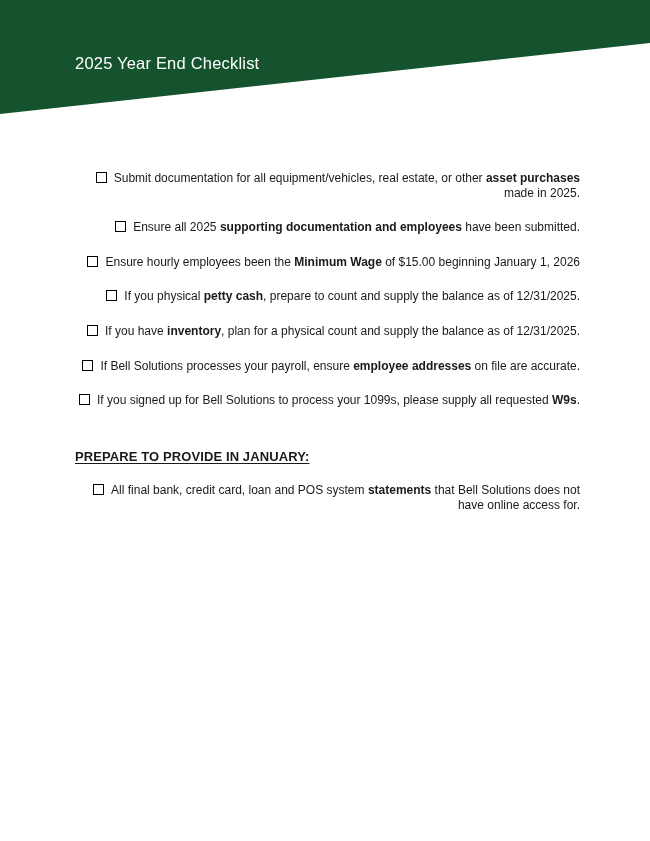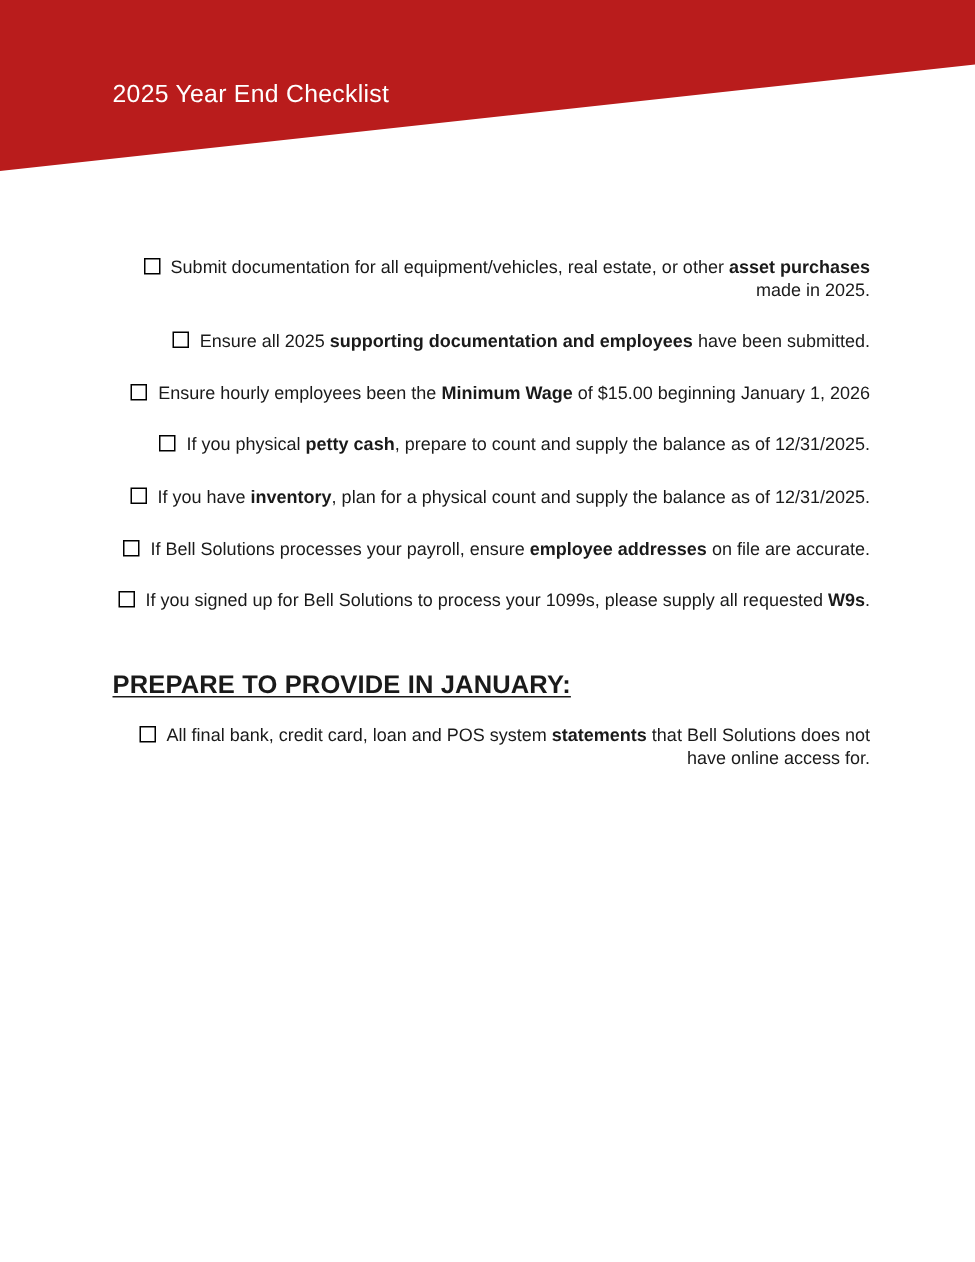--- a/index.html
+++ b/index.html
@@ -52,33 +52,33 @@
   .checkbox {
     display: inline-block;
     width: 11px;
     height: 11px;
     border: 1.5px solid #000;
     background: #fff;
     margin-right: 7px;
     vertical-align: -1px;
   }
   .section-heading {
-    font-size: 17px;
+    font-size: 13px;
     line-height: 14.6px;
     font-weight: 700;
     text-decoration: underline;
     text-underline-offset: 2px;
     margin: 42px 0 19px 0;
     letter-spacing: 0.1px;
   }
 </style>
 </head>
 <body style="color: rgb(26, 26, 26);">
 
-<header class="banner" style="background: #b91c1c;">
+<header class="banner" style="background: #14532d;">
   <h1 class="banner-title" style="color: rgb(255, 255, 255);">2025 Year End Checklist</h1>
 </header>
 
 <main class="content">
   <div id="list-main">
       <p class="check-item"><span class="checkbox" style="border-color: rgb(0, 0, 0);"></span><span>Submit documentation for all equipment/vehicles, real estate, or other </span><b>asset purchases</b><span> made in 2025.</span></p>
       <p class="check-item"><span class="checkbox" style="border-color: rgb(0, 0, 0);"></span><span>Ensure all 2025 </span><b>supporting documentation and employees</b><span> have been submitted.</span></p>
       <p class="check-item"><span class="checkbox" style="border-color: rgb(0, 0, 0);"></span><span>Ensure hourly employees been the </span><b>Minimum Wage</b><span> of $15.00 beginning January 1, 2026</span></p>
       <p class="check-item"><span class="checkbox" style="border-color: rgb(0, 0, 0);"></span><span>If you physical </span><b>petty cash</b><span>, prepare to count and supply the balance as of 12/31/2025.</span></p>
       <p class="check-item"><span class="checkbox" style="border-color: rgb(0, 0, 0);"></span><span>If you have </span><b>inventory</b><span>, plan for a physical count and supply the balance as of 12/31/2025.</span></p>

